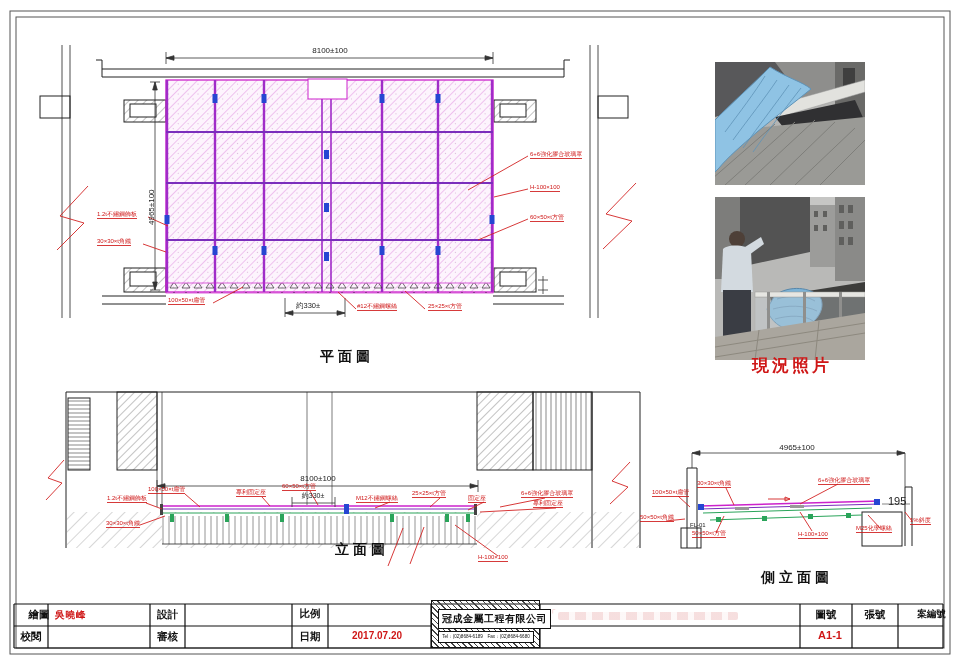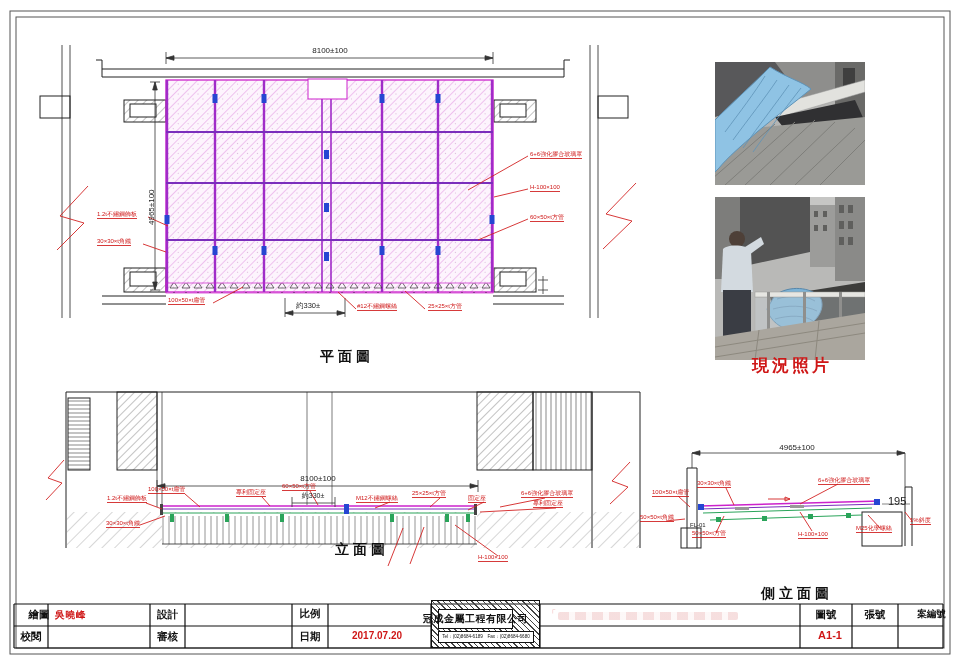--- a/index.html
+++ b/index.html
@@ -315,37 +315,37 @@
   <span class="txt dim" style="left:888px;top:496px;font-size:11px;">195</span>
   <span class="txt lbl" style="left:697px;top:480px;">30×30×t角鐵</span>
   <span class="txt lbl" style="left:652px;top:489px;">100×50×t扁管</span>
   <span class="txt lbl" style="left:640px;top:514px;">50×50×t角鐵</span>
   <span class="txt sm" style="left:690px;top:522px;">FL-01</span>
   <span class="txt lbl" style="left:692px;top:530px;">50×50×t方管</span>
   <span class="txt lbl" style="left:818px;top:477px;">6+6強化膠合玻璃罩</span>
   <span class="txt lbl" style="left:798px;top:531px;">H-100×100</span>
   <span class="txt lbl" style="left:856px;top:525px;">M25化學螺絲</span>
   <span class="txt lbl" style="left:910px;top:517px;">1%斜度</span>
-  <span class="txt vtitle ctr" style="left:797px;top:586px;">側立面圖</span>
+  <span class="txt vtitle ctr" style="left:797px;top:570px;">側立面圖</span>
 
   <span class="txt tbl" style="left:12px;top:609px;width:54px;">繪圖</span>
   <span class="txt tbl red" style="left:55px;top:610px;font-size:9.5px;letter-spacing:1px;">吳曉峰</span>
   <span class="txt tbl" style="left:14px;top:631px;width:34px;text-align:center;">校閱</span>
   <span class="txt tbl" style="left:55px;top:631px;"></span>
   <span class="txt tbl" style="left:150px;top:609px;width:35px;">設計</span>
   <span class="txt tbl" style="left:192px;top:609px;"></span>
   <span class="txt tbl" style="left:150px;top:631px;width:35px;">審核</span>
   <span class="txt tbl" style="left:192px;top:631px;"></span>
   <span class="txt tbl" style="left:292px;top:609px;width:36px;font-family:Liberation Serif, serif;">比例</span>
   <span class="txt tbl" style="left:334px;top:609px;"></span>
   <span class="txt tbl" style="left:292px;top:631px;width:36px;">日期</span>
   <span class="txt tbl red" style="left:352px;top:631px;font-size:10px;">2017.07.20</span>
 
   <div class="stamp" style="left:431px;top:600px;width:109px;height:48px;">
-    <div class="stampInner" style="left:6px;top:8px;width:75px;height:20px;">
+    <div class="stampInner" style="left:6px;top:8px;width:113px;height:20px;">
       <span class="txt tbl" style="position:static;font-size:10px;letter-spacing:.5px;">冠成金屬工程有限公司</span>
     </div>
     <div class="stampInner" style="left:6px;top:30px;width:96px;height:12px;">
       <span class="txt" style="position:static;font-size:4.6px;color:#111;">Tel：(02)8684-6189　Fax：(02)8684-6680</span>
     </div>
   </div>
 
   <span class="txt red" style="left:548px;top:610px;font-size:8px;opacity:.55;">「</span>
   <div class="smudge" style="left:558px;top:612px;width:180px;"></div>
 

